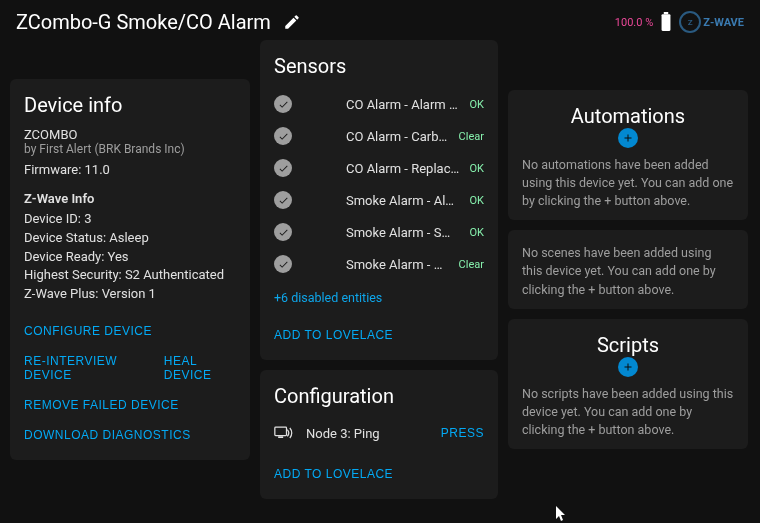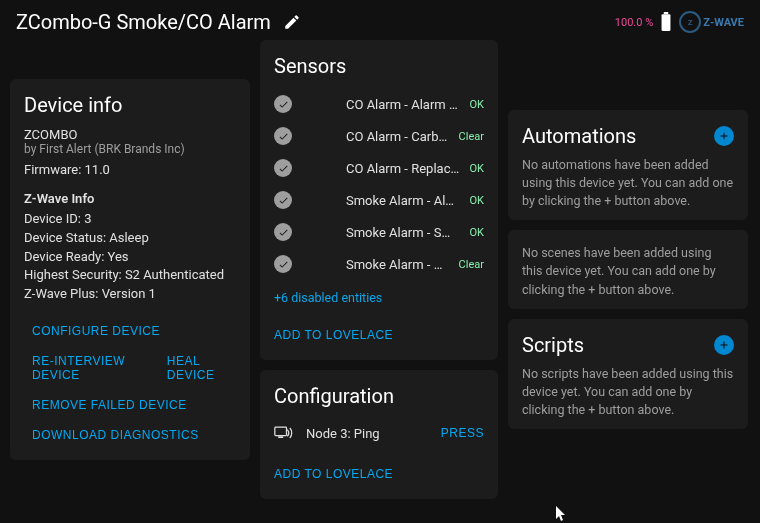--- a/index.html
+++ b/index.html
@@ -30,35 +30,35 @@
   .col { display: flex; flex-direction: column; gap: 10px; }
   .col1 { width: 240px; }
   .col2 { width: 238px; }
   .col3 { width: 240px; }
   .card {
     background: #1c1c1c;
     border-radius: 6px;
     padding: 14px 14px 10px 14px;
   }
   .card-title { font-size: 20px; font-weight: 400; color: #ffffff; margin-bottom: 10px; }
-  .card-title-row { display:flex; align-items:center; justify-content:space-between; margin-bottom:8px;}
+  .card-title-row { display:flex; align-items:center; justify-content:space-between; margin-bottom:8px;flex-direction:column;}
   .card-title-row .card-title { margin-bottom: 0; }
   .plus-btn {
     width: 20px; height: 20px; background: #0288d1; border-radius: 50%;
     display: flex; align-items: center; justify-content: center;
     color: #111; font-weight: bold; cursor: pointer;
   }
   .plus-btn svg { width:12px; height:12px; fill:#0a0a0a; }
   .muted { color: #9e9e9e; font-size: 12.5px; line-height: 1.45; }
   .model { font-size: 13px; color: #e1e1e1; }
   .mfr { font-size: 12px; color: #9e9e9e; margin-bottom: 6px; }
   .fw { font-size: 13px; margin-bottom: 14px; }
   .zw-head { font-size: 13px; font-weight: 600; margin-bottom: 4px; }
   .zw-lines div { font-size: 13px; line-height: 1.45; }
-  .actions { margin-top: 12px; display:flex; flex-direction:column; align-items:flex-start;margin-left:8px; }
+  .actions { margin-top: 12px; display:flex; flex-direction:column; align-items:flex-start; }
   .actions-row { display:flex; gap: 16px; }
   .link-btn {
     color: #03a9f4; font-size: 12px; font-weight: 500;
     letter-spacing: 0.5px; text-transform: uppercase;
     background: none; border: none; cursor: pointer; padding: 8px 0;
     text-align:left;
   }
   .sensor-list { display:flex; flex-direction:column; }
   .sensor-row {
     display:flex; align-items:center; padding: 7px 0;

